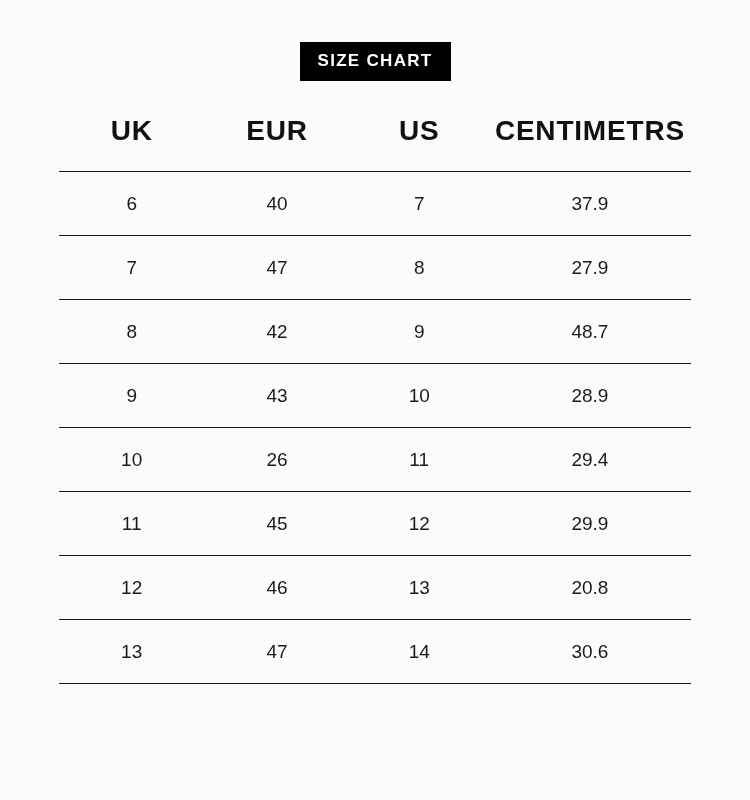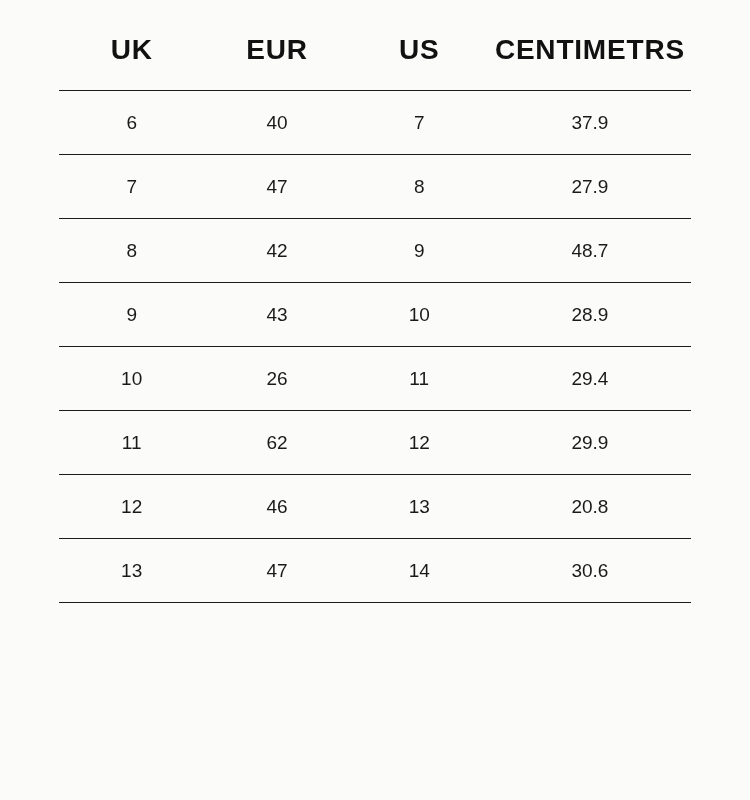--- a/index.html
+++ b/index.html
@@ -88,20 +88,23 @@
   col.c-eur { width: 23%; }
   col.c-us { width: 22%; }
   col.c-cm { width: 32%; }
 </style>
 </head>
 <body>
 
 <div class="page">
 
 
+  <div class="badge-wrap">
+    <span class="badge">SIZE CHART</span>
+  </div>
 
   <div class="table-wrap">
     <table class="size-chart">
       <colgroup>
         <col class="c-uk">
         <col class="c-eur">
         <col class="c-us">
         <col class="c-cm">
       </colgroup>
       <thead>
@@ -138,21 +141,21 @@
           <td>28.9</td>
         </tr>
         <tr>
           <td>10</td>
           <td>26</td>
           <td>11</td>
           <td>29.4</td>
         </tr>
         <tr>
           <td>11</td>
-          <td>62</td>
+          <td>45</td>
           <td>12</td>
           <td>29.9</td>
         </tr>
         <tr>
           <td>12</td>
           <td>46</td>
           <td>13</td>
           <td>20.8</td>
         </tr>
         <tr>

